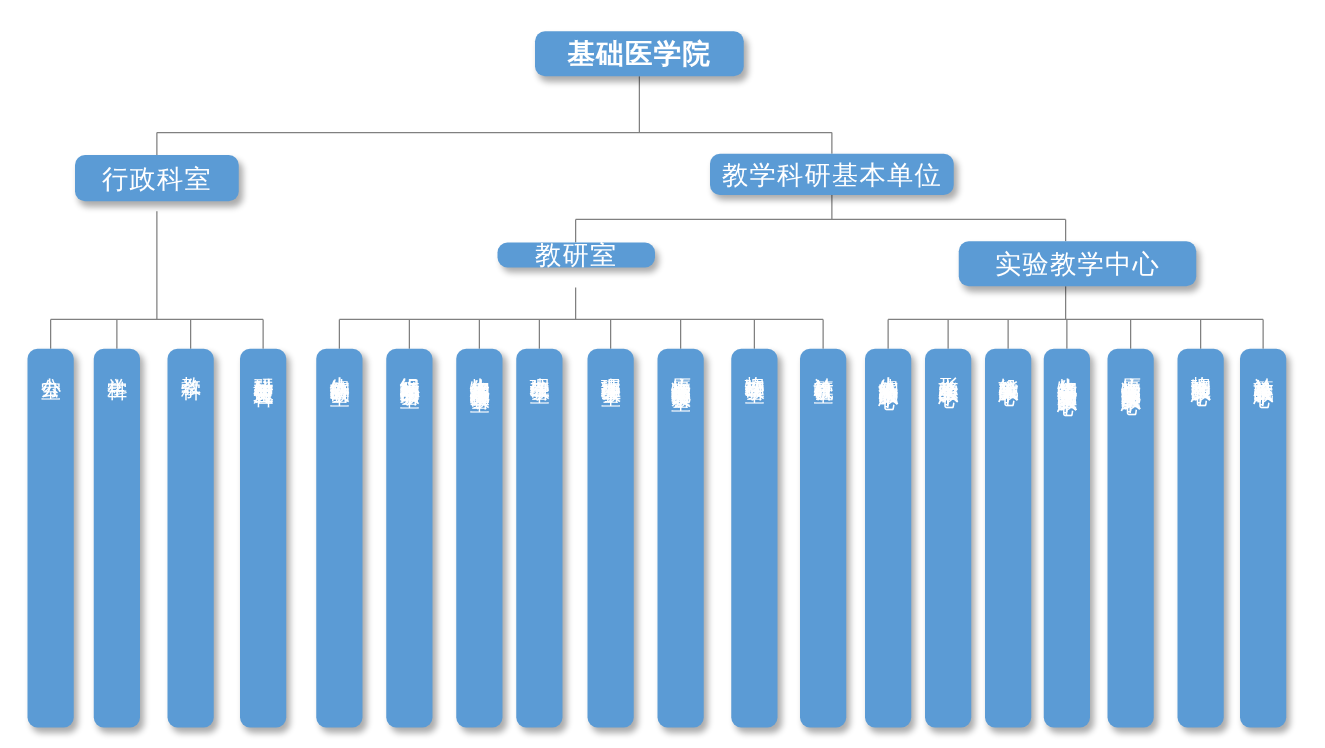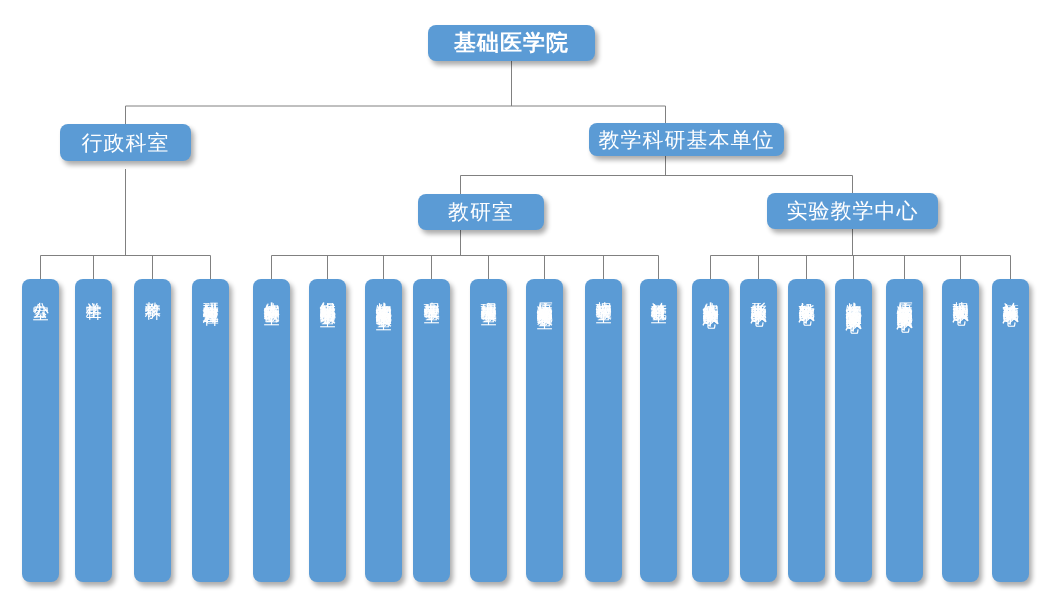--- a/index.html
+++ b/index.html
@@ -51,24 +51,24 @@
     <path d="M511.5 61 V106 M125.5 106 H665.5 M125.5 106 V132 M665.5 106 V123" stroke="#808080"></path>
     <path d="M665.5 156 V175.5 M460.5 175.5 H852.5 M460.5 175.5 V194 M852.5 175.5 V193" stroke="#808080"></path>
     <path d="M125.5 169 V255.5 M40.5 255.5 H210.5 M40.5 255.5 V279 M93.5 255.5 V279 M152.5 255.5 V279 M210.5 255.5 V279" stroke="#808080"></path>
     <path d="M460.5 230 V255.5 M271.5 255.5 H658.5 M271.5 255.5 V279 M327.5 255.5 V279 M383.5 255.5 V279 M431.5 255.5 V279 M488.5 255.5 V279 M544.5 255.5 V279 M603.5 255.5 V279 M658.5 255.5 V279" stroke="#808080"></path>
     <path d="M852.5 229 V255.5 M710.5 255.5 H1010.5 M710.5 255.5 V279 M758.5 255.5 V279 M806.5 255.5 V279 M853.5 255.5 V279 M904.5 255.5 V279 M960.5 255.5 V279 M1010.5 255.5 V279" stroke="#808080"></path>
   </svg>
 
   <div class="node h-node root-node" style="left:428px; top:25px; width:167px; height:36px;">基础医学院</div>
 
   <div class="node h-node" style="left:60px; top:124px; width:131px; height:37px;">行政科室</div>
-  <div class="node h-node" style="left:568px; top:123px; width:195px; height:33px;margin-left:21px;">教学科研基本单位</div>
+  <div class="node h-node" style="left:568px; top:123px; width:195px; height:33px;">教学科研基本单位</div>
 
-  <div class="node h-node" style="left:418px; top:194px; width:126px; height:36px;">教研室</div>
-  <div class="node h-node" style="left:767px; top:193px; width:171px; height:36px;">实验教学中心</div>
+  <div class="node h-node" style="left:398px; top:194px; width:126px; height:20px;">教研室</div>
+  <div class="node h-node" style="left:767px; top:193px; width:190px; height:36px;">实验教学中心</div>
 
   <div class="node v-node" style="left:22px; top:279px; width:37px; height:303px;">办公室</div>
   <div class="node v-node" style="left:75px; top:279px; width:37px; height:303px;">学生科</div>
   <div class="node v-node" style="left:134px; top:279px; width:37px; height:303px;">教学科</div>
   <div class="node v-node" style="left:192px; top:279px; width:37px; height:303px;">科研与研究生管理科</div>
 
   <div class="node v-node" style="left:253px; top:279px; width:37px; height:303px;">人体解剖学教研室</div>
   <div class="node v-node" style="left:309px; top:279px; width:37px; height:303px;">组织学与胚胎学教研室</div>
   <div class="node v-node" style="left:365px; top:279px; width:37px; height:303px;">生物化学与细胞生物学教研室</div>
   <div class="node v-node" style="left:413px; top:279px; width:37px; height:303px;">生理学教研室</div>

